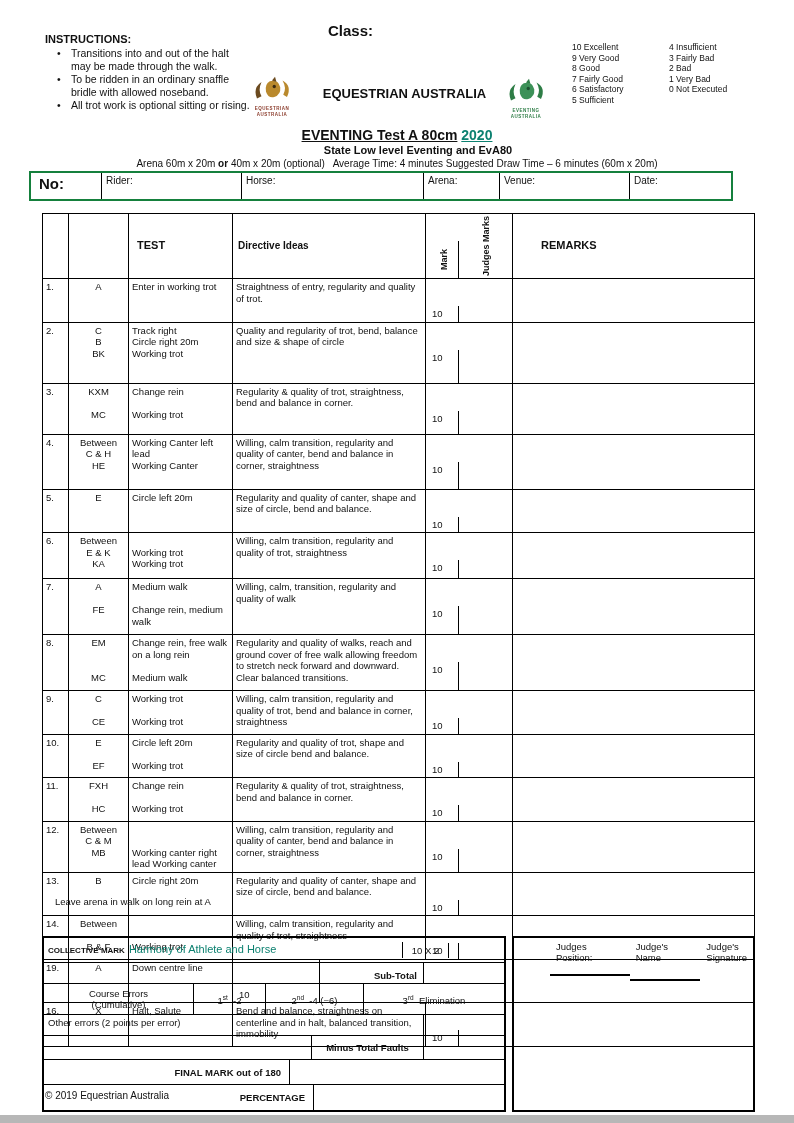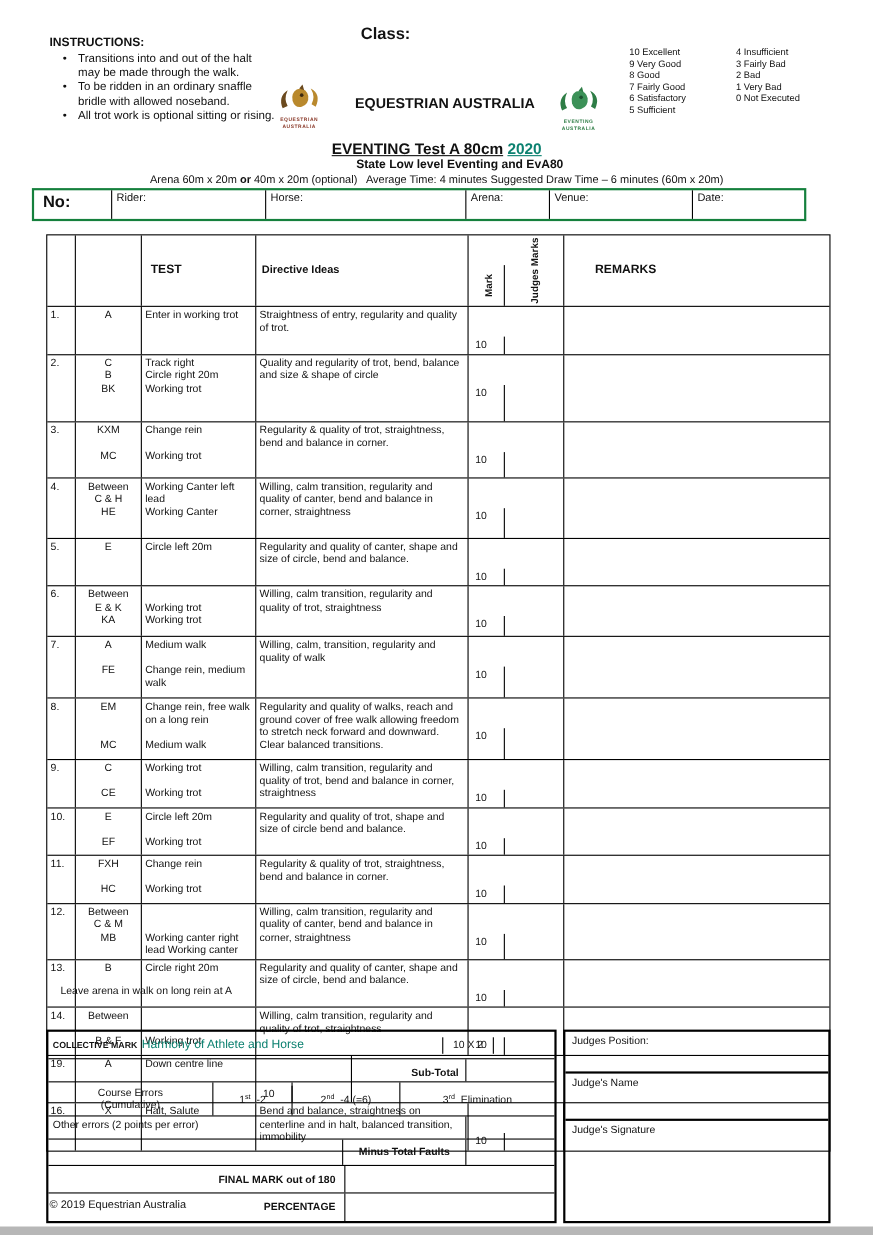--- a/index.html
+++ b/index.html
@@ -95,26 +95,26 @@
   .cell-errlabel{width:150px;flex:none;text-align:center;white-space:pre-line;display:flex;align-items:center;justify-content:center;}
   .cell-e1{width:72px;flex:none;display:flex;align-items:center;justify-content:center;}
   .cell-e2{width:98px;flex:none;display:flex;align-items:center;justify-content:center;}
   .cell-e3{flex:1;display:flex;align-items:center;justify-content:center;}
   sup{font-size:6.5px;}
   .r-other{height:21px;}
   .cell-other{flex:1;}
   .r-minus{height:24px;}
   .cell-blank-left{flex:1;}
   .cell-minus{width:112px;flex:none;font-weight:bold;text-align:center;display:flex;align-items:center;justify-content:center;}
-  .r-final{height:25px;}
+  .r-final{height:25px;gap:24px;}
   .cell-final{flex:1;text-align:right;font-weight:bold;display:flex;align-items:center;justify-content:flex-end;padding-right:8px;}
   .cell-blank-190{width:190px;flex:none;}
   .r-pct{height:25px;}
 
-  .judge-col{margin-left:6px;flex:1;border:2px solid #000;box-sizing:border-box;display:flex;flex-direction:column;}
+  .judge-col{margin-left:6px;flex:1;border:2px solid #000;box-sizing:border-box;display:flex;flex-direction:row;padding-left:36px;}
   .jbox{border-bottom:2px solid #000;padding:3px 6px;font-size:9.5px;box-sizing:border-box;}
   .jbox:last-child{border-bottom:none;}
   .j-pos{height:38px;}
   .j-name{height:43px;}
   .j-sig{flex:1;}
 
   .copyright{left:45px;top:1090px;font-size:10px;}
   .bottom-bar{left:0;top:1115px;width:794px;height:8px;background:#b7b7b7;}
 </style>
 </head>

